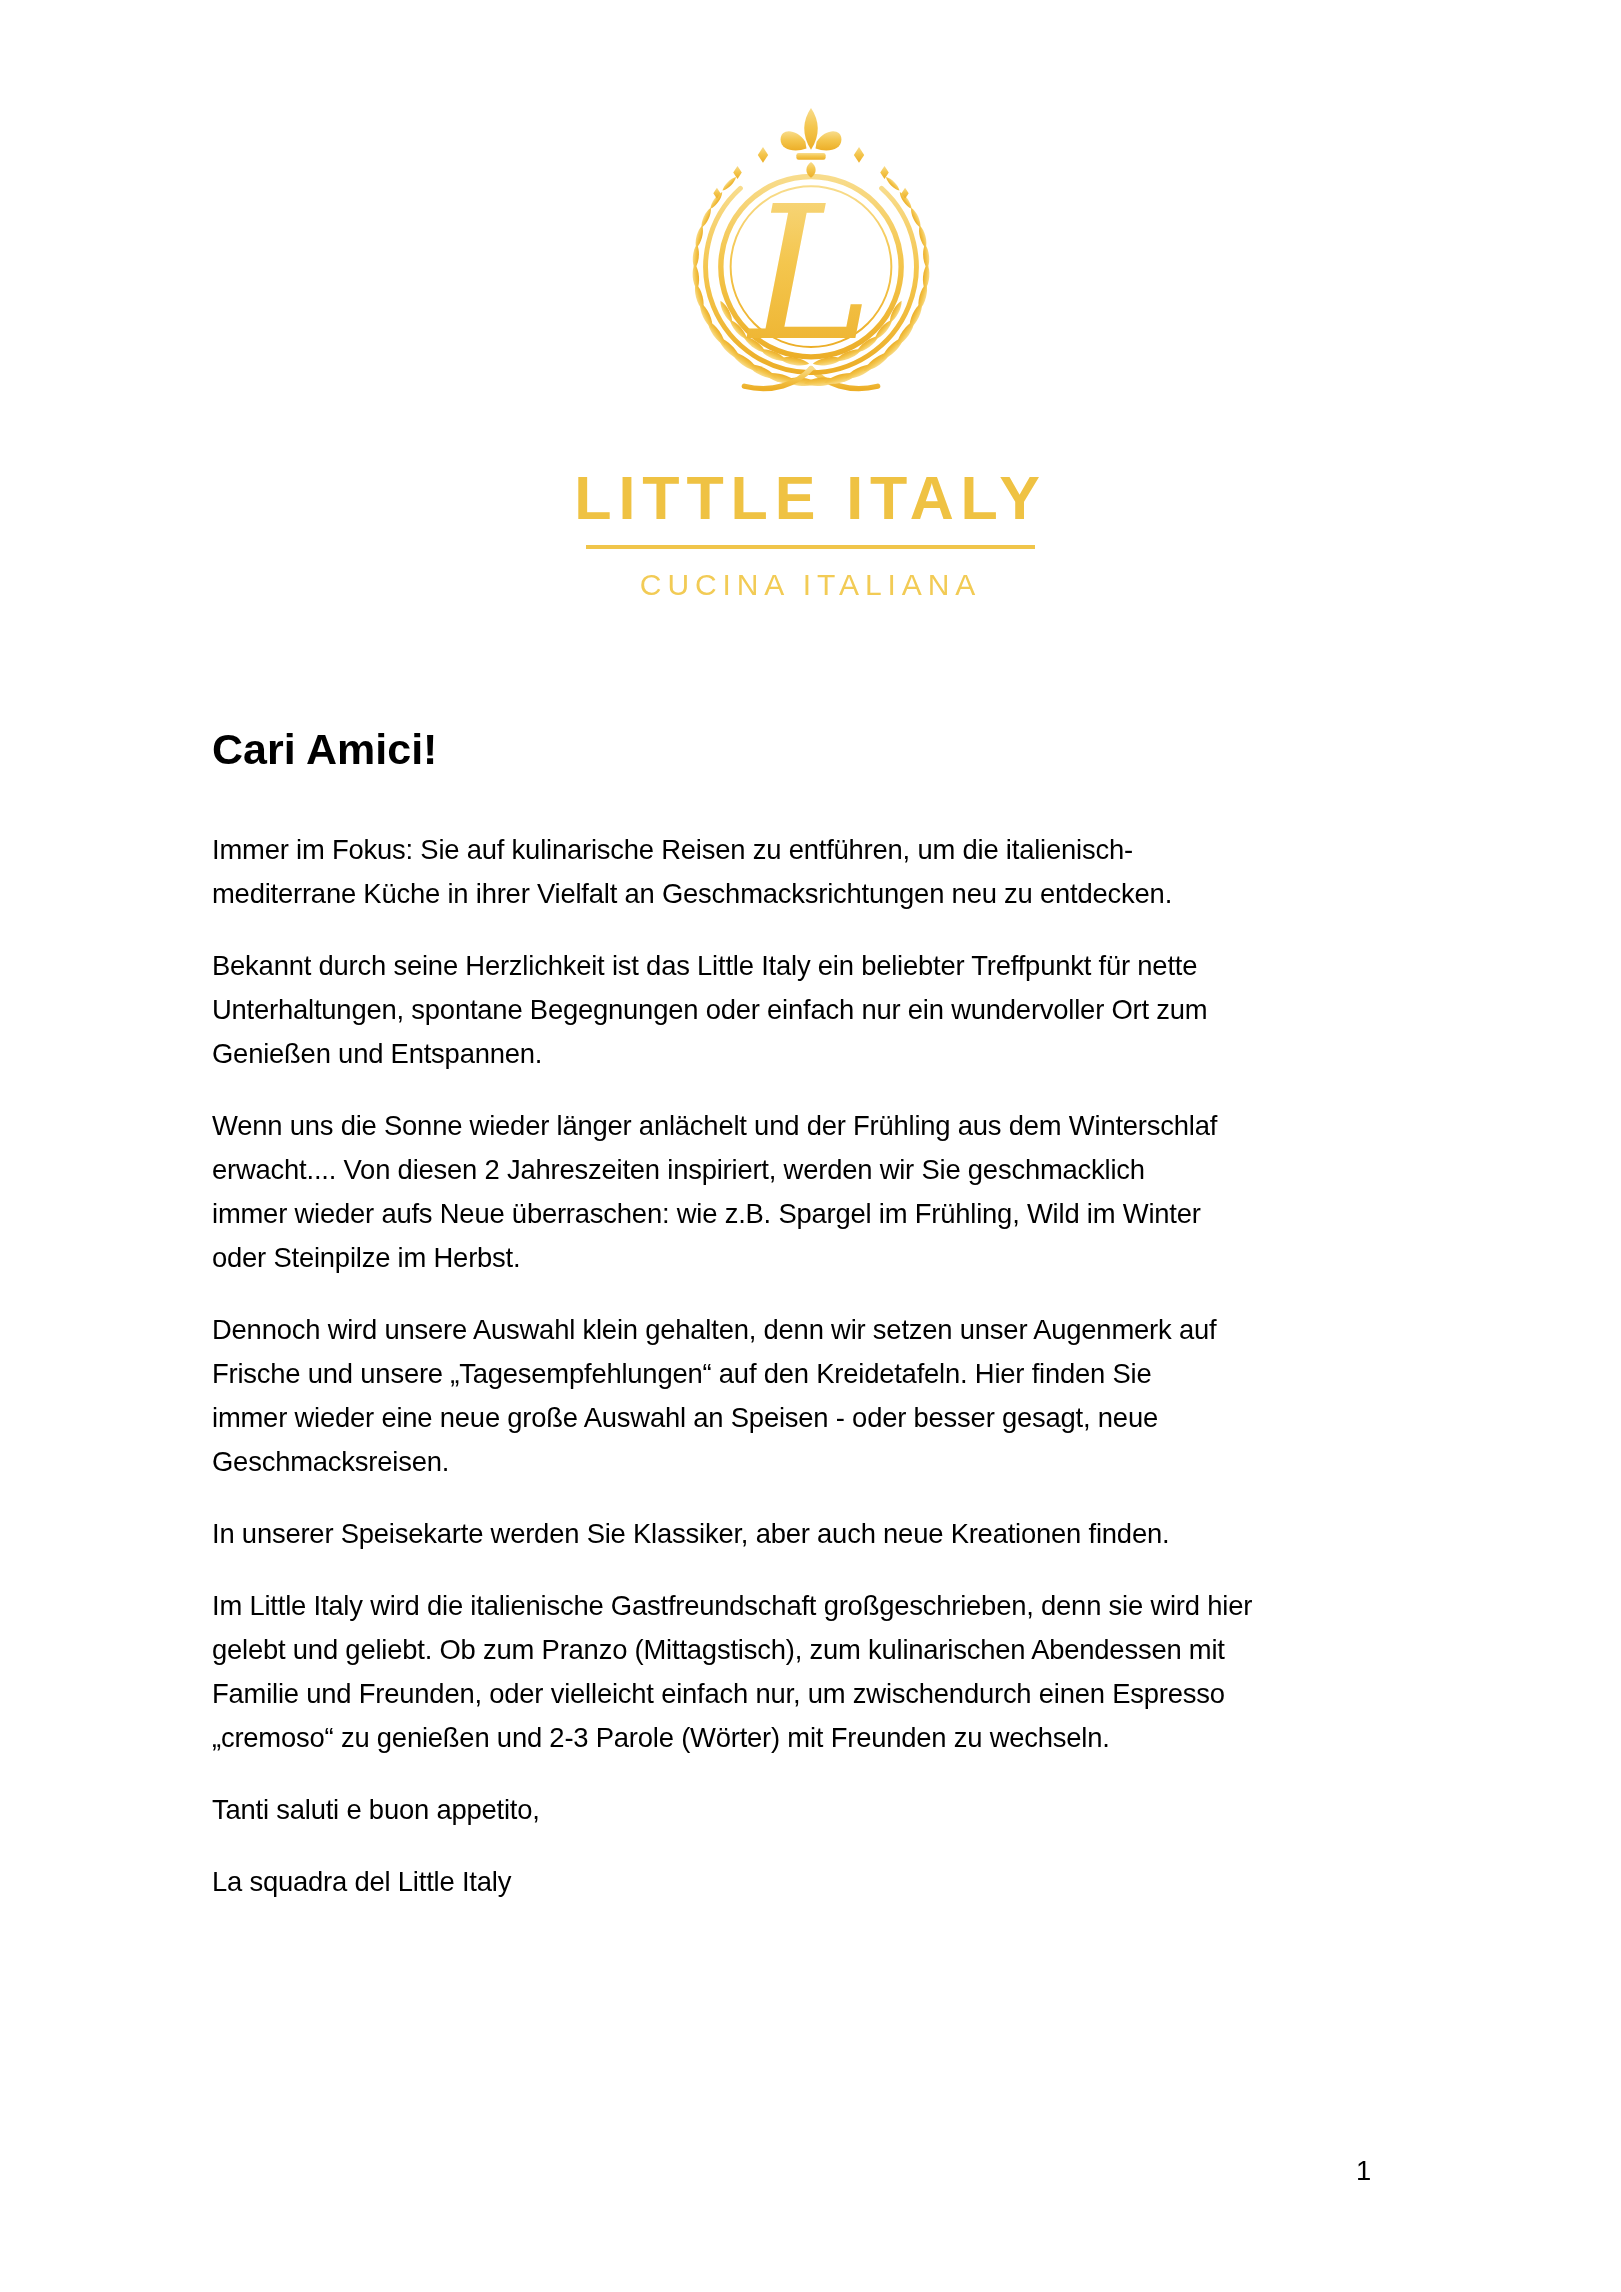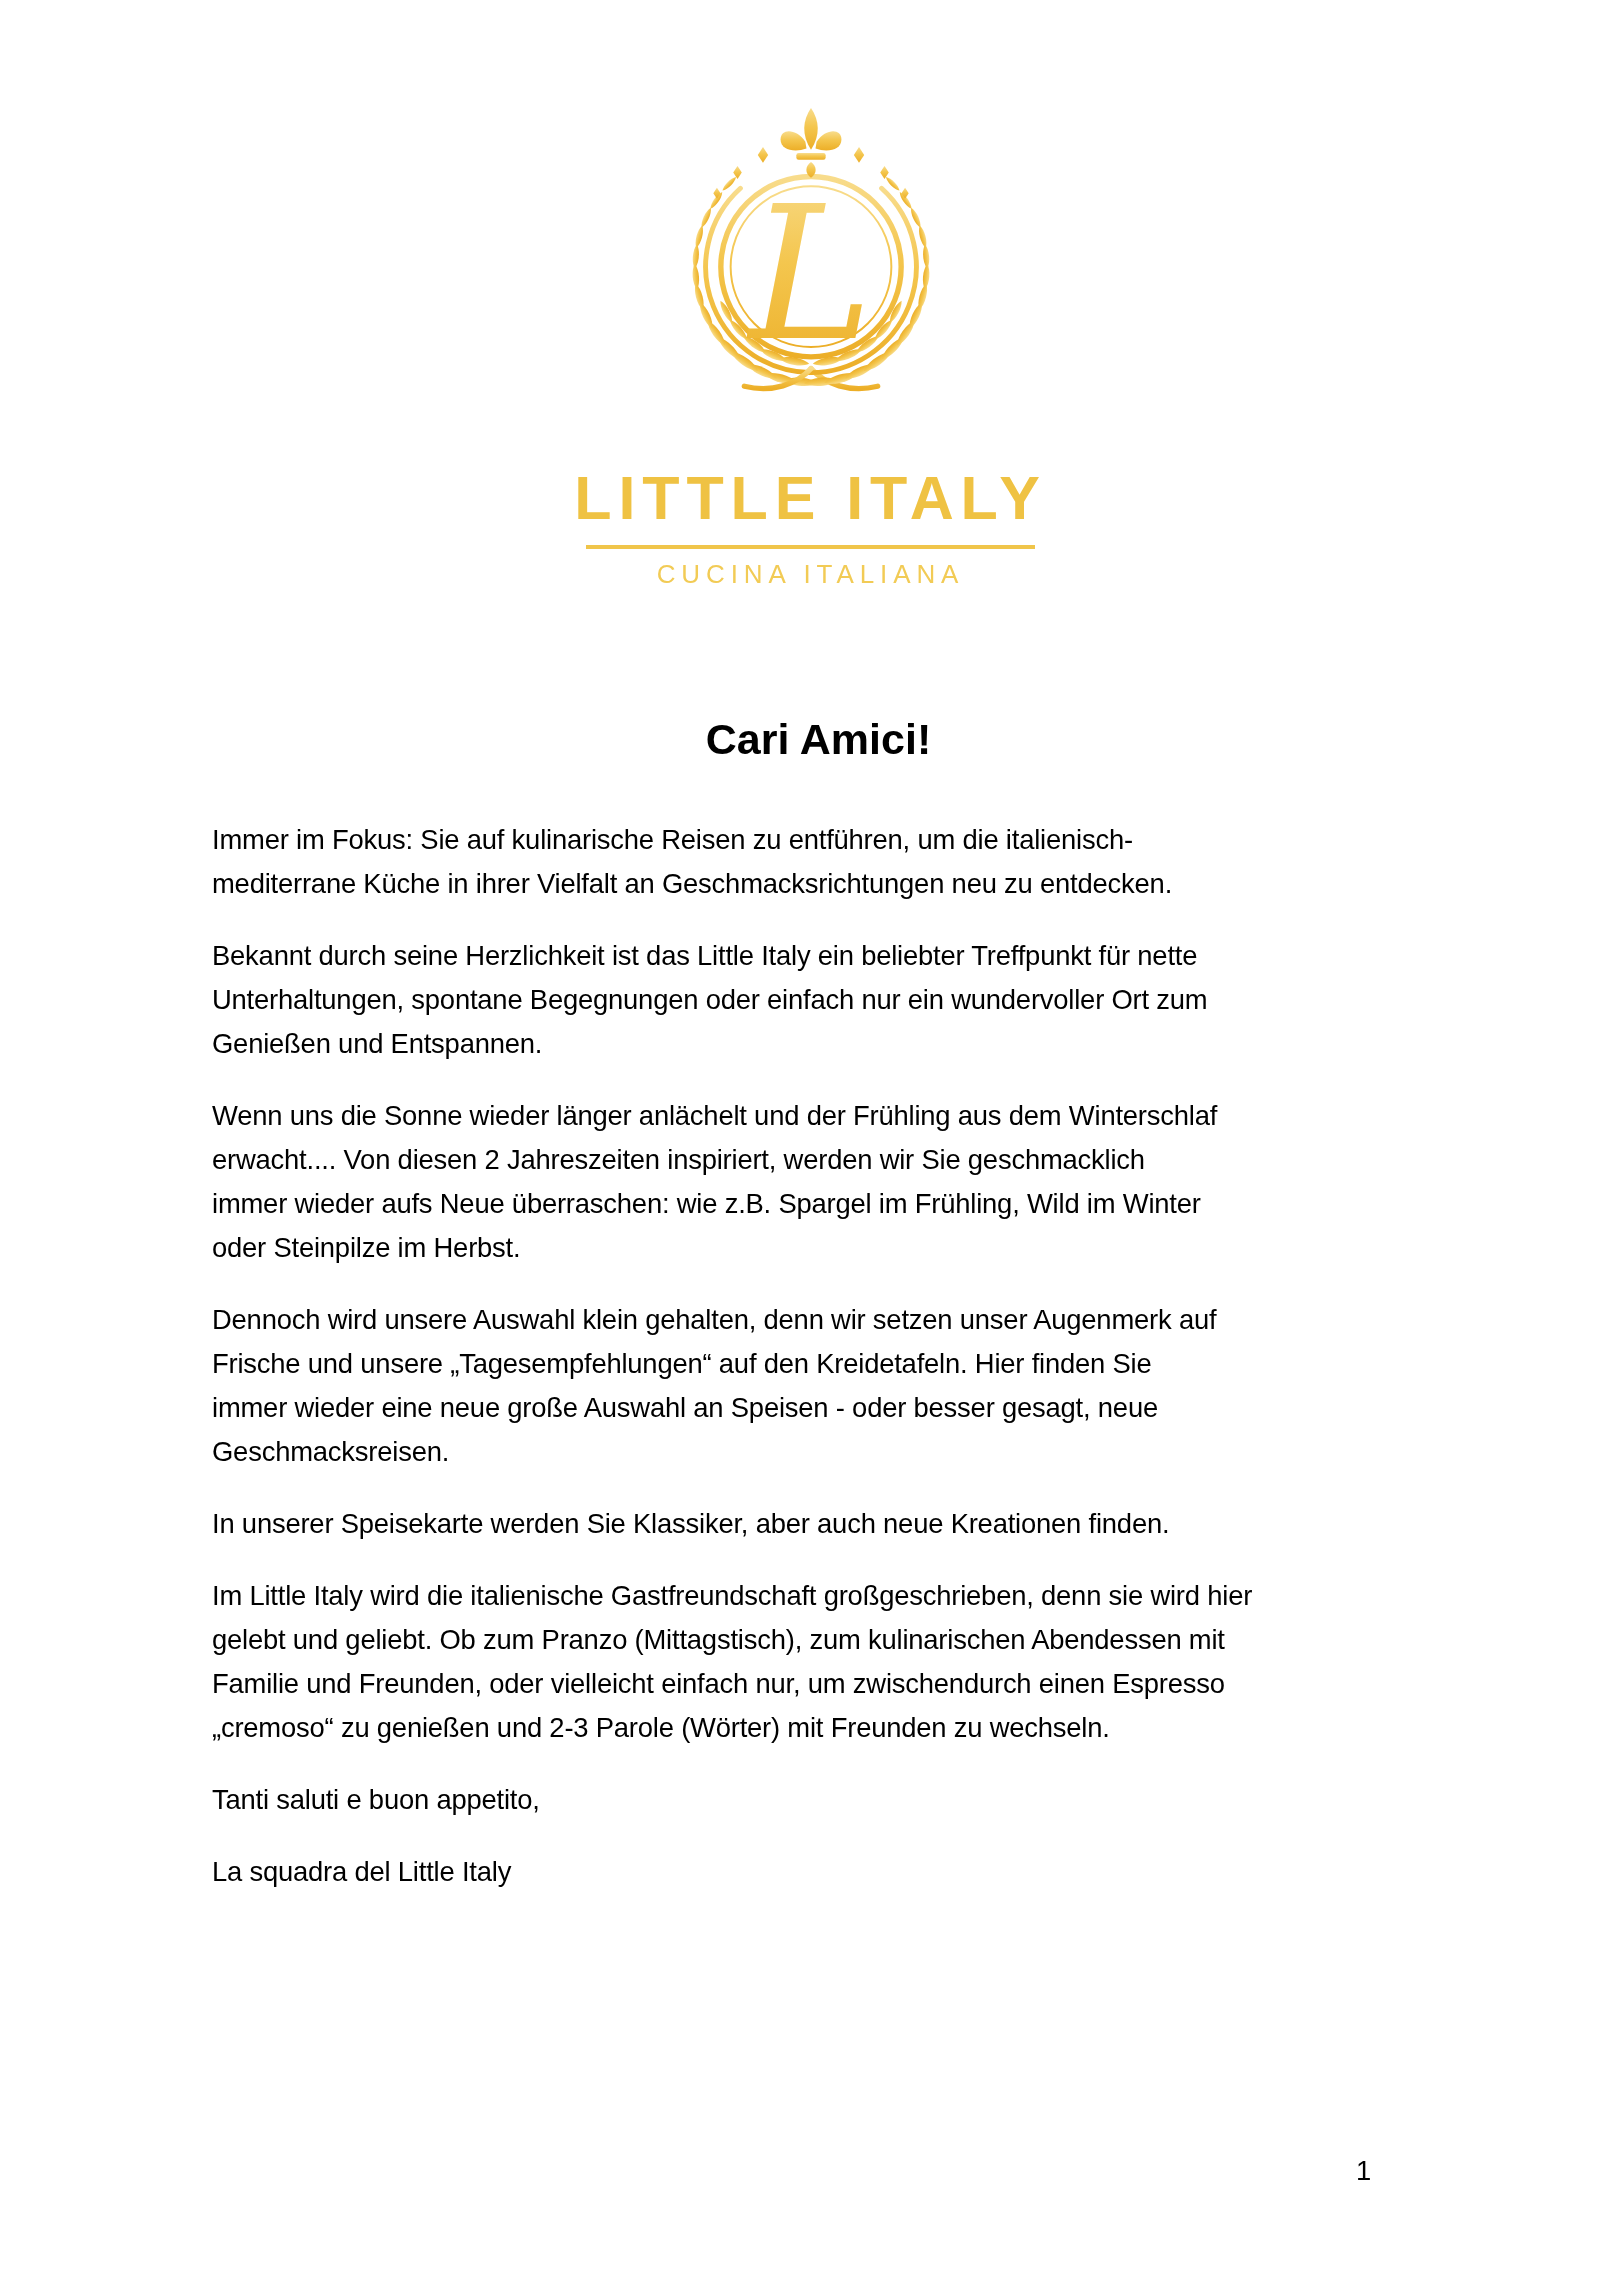--- a/index.html
+++ b/index.html
@@ -25,37 +25,36 @@
     color:#EFC243;
     text-align:right;
   }
   .brand-divider{
     width:449px;height:3.9px;
     margin:13.7px auto 0 auto;
     background:#F0C54A;
     border:none;
   }
   .tagline{
-    margin-top:11px;
-    font-size:26px;line-height:29px;
+    margin-top:21px;
+    font-size:30px;line-height:29px;
     font-weight:normal;
     letter-spacing:5.9px;
     color:#F2CB55;
     text-align:center;
   }
   
   .content{
     margin:0 196px 0 212px;
   }
   .content h1{
     margin:129px 0 57px 0;
     font-size:43px;line-height:43px;
     font-weight:bold;
     color:#000;
-    text-align:center;
   }
   .content p{
     margin:0 0 28px 0;
     font-size:27.4px;line-height:44px;
     letter-spacing:-0.2px;
     white-space:pre-line;
   }
   .page-number{
     position:absolute;
     left:1356px;top:2156px;

